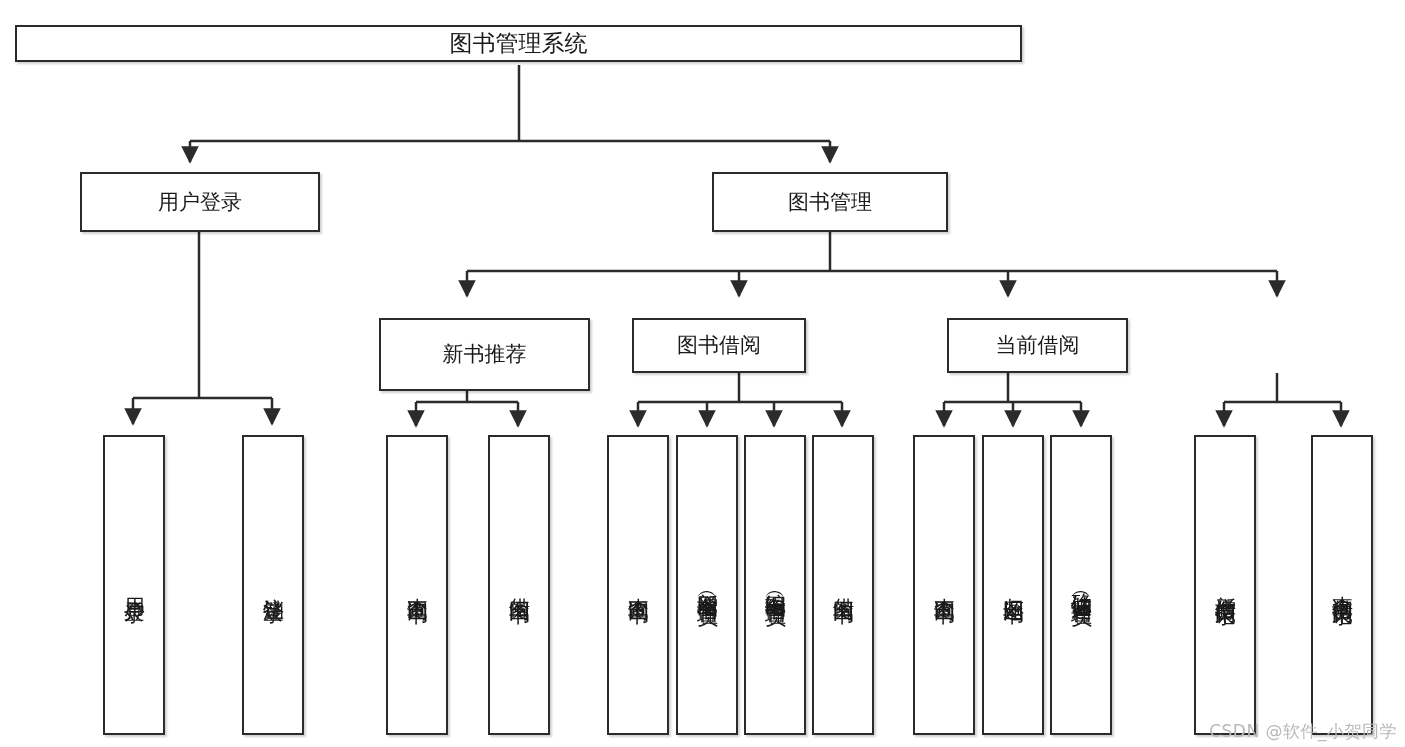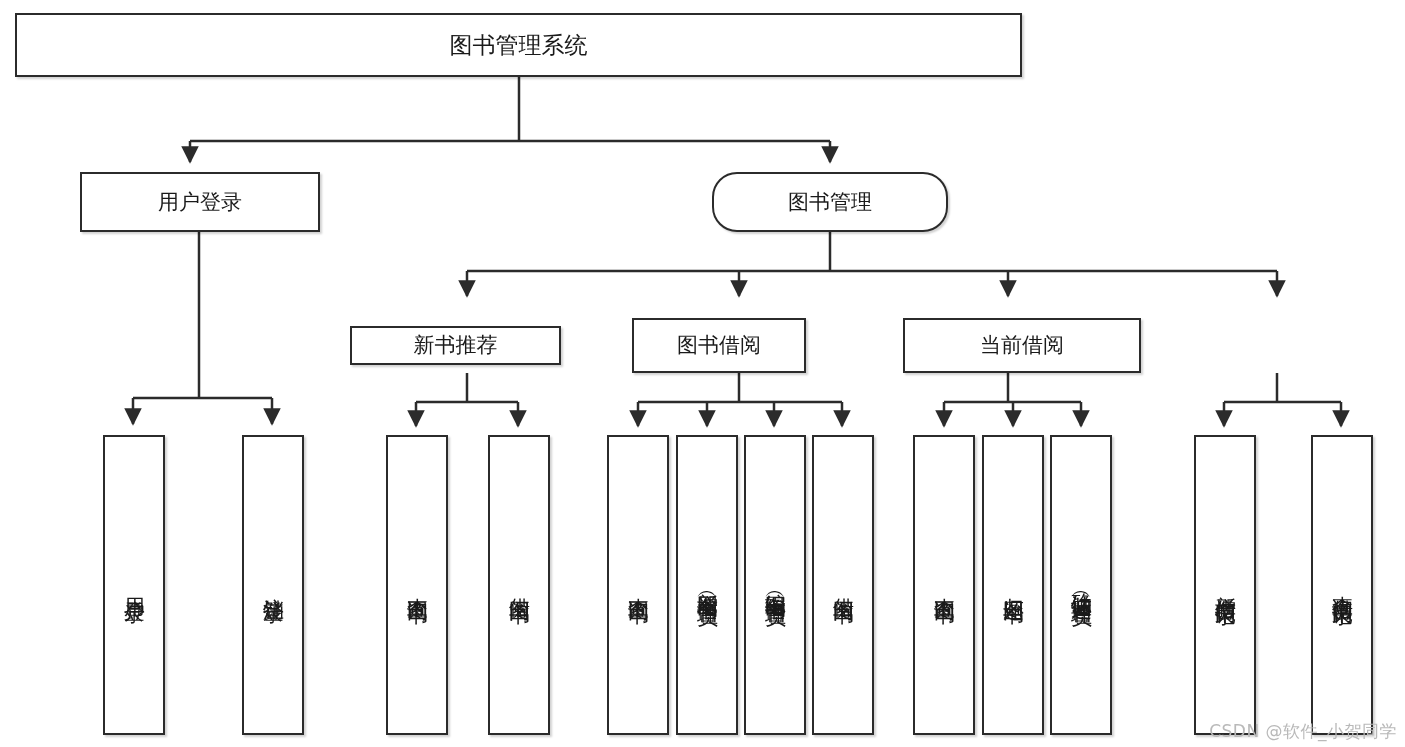--- a/index.html
+++ b/index.html
@@ -112,41 +112,41 @@
       <path d="M 1013 402 L 1013 426" marker-end="url(#arrow)"></path>
       <path d="M 1081 402 L 1081 426" marker-end="url(#arrow)"></path>
 
       <path d="M 1277 373 L 1277 402"></path>
       <path d="M 1224 402 L 1341 402"></path>
       <path d="M 1224 402 L 1224 426" marker-end="url(#arrow)"></path>
       <path d="M 1341 402 L 1341 426" marker-end="url(#arrow)"></path>
     </g>
   </svg>
 
-  <div class="node-box level0" style="left:15px;top:13px;width:1007px;height:64px;">
+  <div class="node-box level0" style="left:15px;top:25px;width:1007px;height:37px;">
     <span class="node-label">图书管理系统</span>
   </div>
 
   <div class="node-box level1" style="left:80px;top:172px;width:240px;height:60px;">
     <span class="node-label">用户登录</span>
   </div>
 
-  <div class="node-box level1" style="left:712px;top:172px;width:236px;height:60px;border-radius:25px;">
+  <div class="node-box level1" style="left:712px;top:172px;width:236px;height:60px;">
     <span class="node-label">图书管理</span>
   </div>
 
-  <div class="node-box level2" style="left:350px;top:318px;width:211px;height:39px;margin-top:8px;">
+  <div class="node-box level2" style="left:379px;top:318px;width:211px;height:73px;">
     <span class="node-label">新书推荐</span>
   </div>
 
   <div class="node-box level2" style="left:632px;top:318px;width:174px;height:55px;">
     <span class="node-label">图书借阅</span>
   </div>
 
-  <div class="node-box level2" style="left:903px;top:318px;width:238px;height:55px;">
+  <div class="node-box level2" style="left:947px;top:318px;width:181px;height:55px;">
     <span class="node-label">当前借阅</span>
   </div>
 
 
   <div class="leaf-box" style="left:103px;top:435px;width:62px;height:300px;">
     <span class="leaf-label">用户登录</span>
   </div>
   <div class="leaf-box" style="left:242px;top:435px;width:62px;height:300px;">
     <span class="leaf-label">注销登录</span>
   </div>

